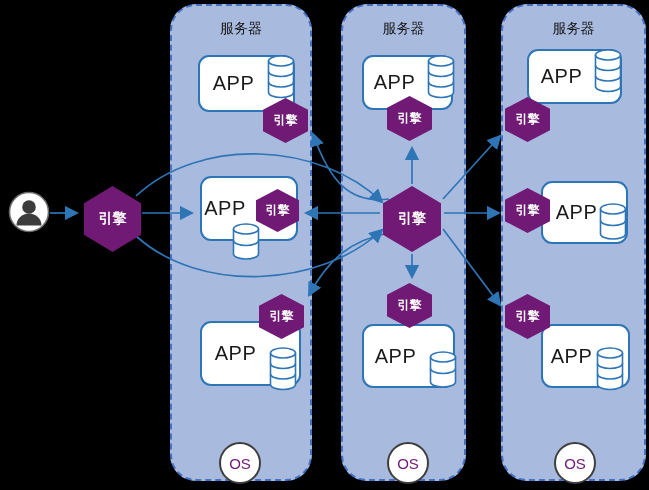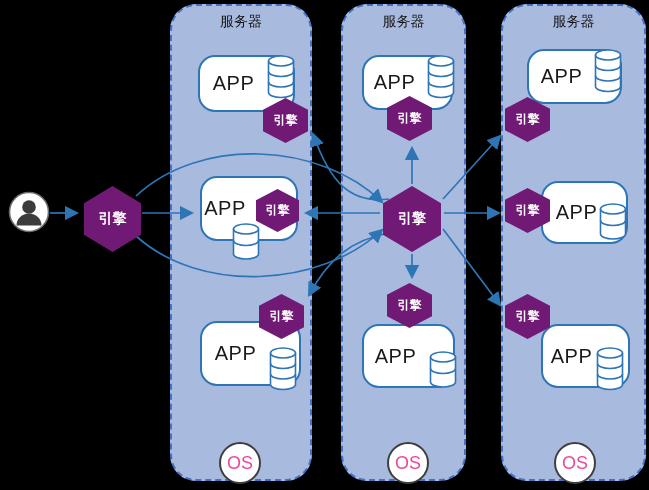--- a/index.html
+++ b/index.html
@@ -16,40 +16,40 @@
 
   .server {
     position: absolute;
     background: #A9BADF;
     border: 2px dashed #4472C4;
     border-radius: 26px;
     z-index: 1;
   }
   .server-label {
     position: absolute;
-    top: 7px;
+    top: 14px;
     left: 0;
     width: 100%;
     text-align: center;
     font-size: 14px;
     color: #141414;
   }
 
   .arrows {
     position: absolute;
     left: 0; top: 0;
     z-index: 2;
     pointer-events: none;
   }
 
   .app {
     position: absolute;
     background: #fff;
     border: 2px solid #2E75B6;
-    border-radius: 17px;
+    border-radius: 11px;
     display: flex;
     align-items: center;
     justify-content: center;
     font-size: 20px;
     color: #1a1a1a;
     letter-spacing: 0.5px;
     z-index: 3;
   }
 
   .hex {
@@ -71,22 +71,22 @@
   .os {
     position: absolute;
     width: 42px;
     height: 42px;
     background: #fff;
     border: 2px solid #3f3f3f;
     border-radius: 50%;
     display: flex;
     align-items: center;
     justify-content: center;
-    font-size: 18px;
-    color: #ec4899;
+    font-size: 15px;
+    color: #701a75;
     z-index: 6;
   }
 
   .user-icon { position: absolute; z-index: 4; }
 </style>
 </head>
 <body>
 
 <div class="canvas">
 

